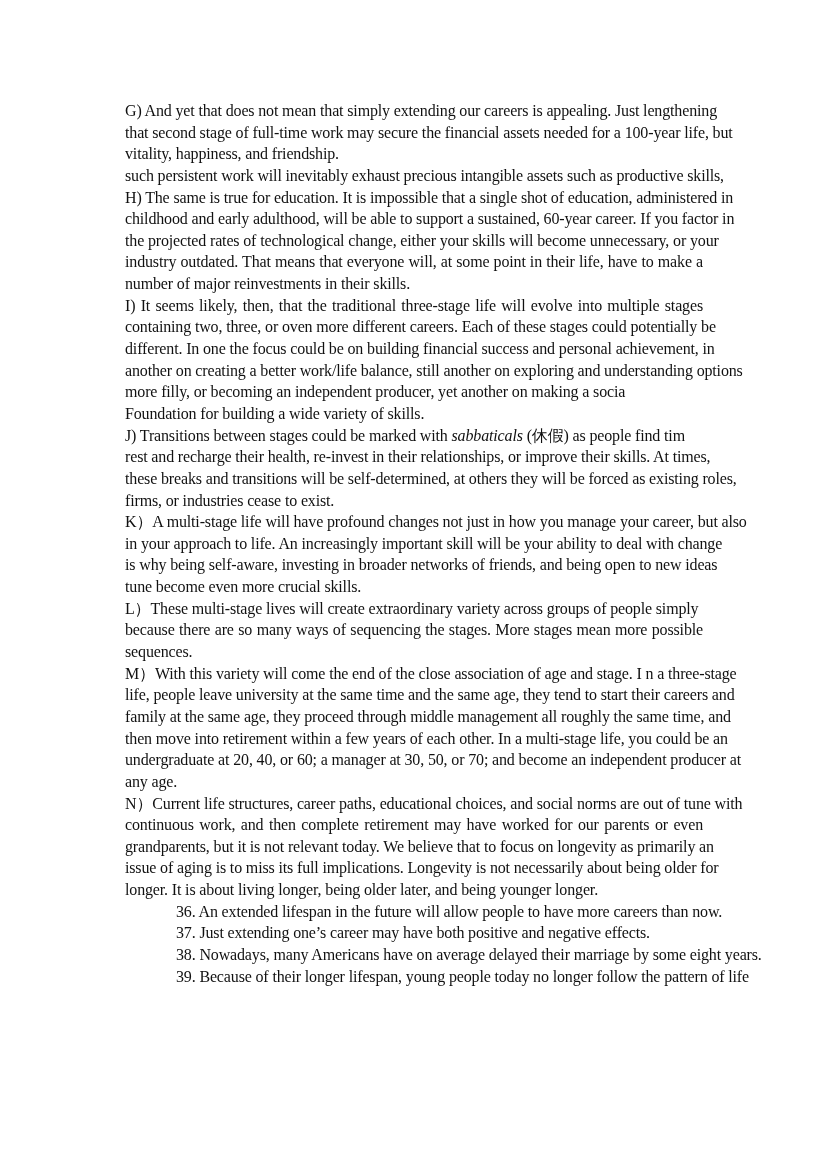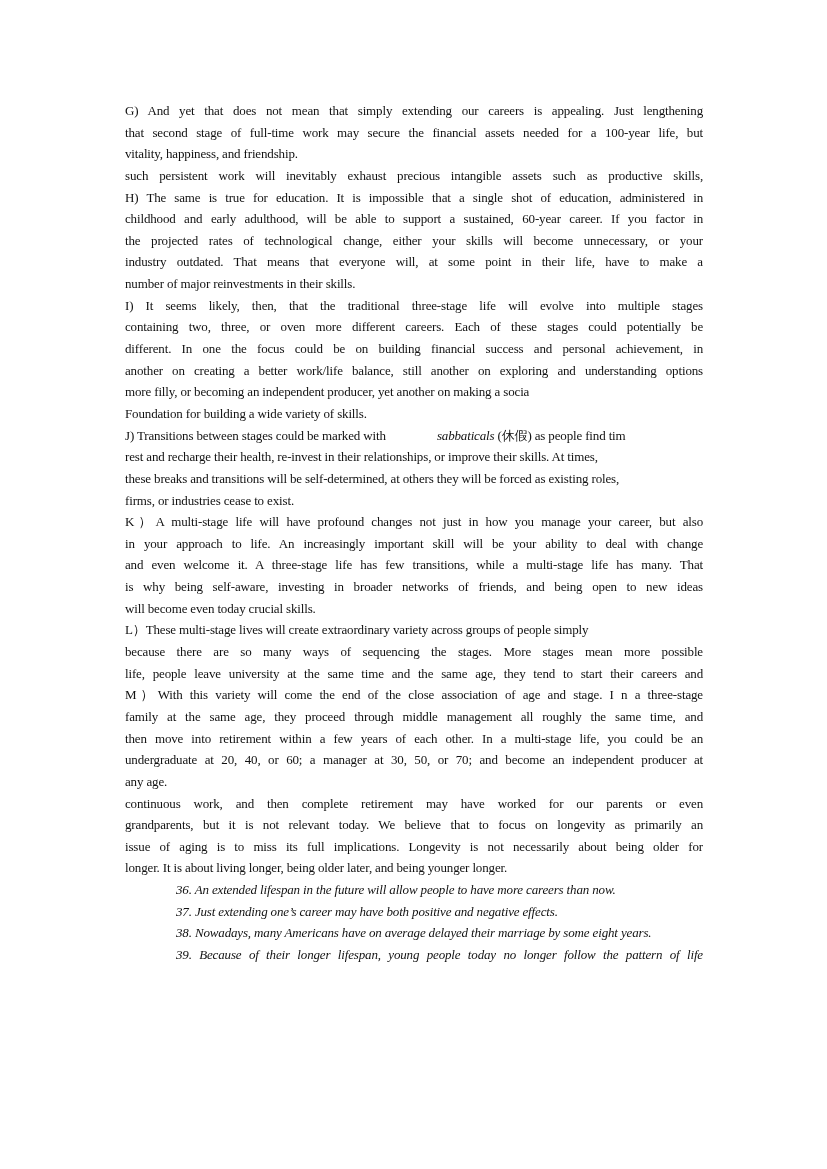--- a/index.html
+++ b/index.html
@@ -1,28 +1,28 @@
 <!DOCTYPE html>
 <html><head>
 <meta charset="utf-8">
 <style>
   html, body { margin: 0; padding: 0; background: #ffffff; }
   body { width: 827px; height: 1169px; position: relative; overflow: hidden; }
   .page {
     position: absolute; left: 125px; top: 100px; width: 578px;
     font-family: "Liberation Serif", "DejaVu Serif", serif;
-    font-size: 13px; color: #111111;
+    font-size: 16px; color: #111111;
   }
   .line {
     height: 21.65px; line-height: 21.65px; white-space: nowrap; overflow: visible;
     text-align: justify; text-align-last: justify; letter-spacing: -0.15px;
   }
   .line.last { text-align-last: left; }
-  .line.q { padding-left: 51px; font-style: italic; }
-  .it { font-style: italic; margin-left: 48px; }
+  .line.q { padding-left: 51px; }
+  .it { font-style: italic; }
 </style>
 </head>
 <body>
 
 <div class="page">
 
   <div>
     <div class="line">G) And yet that does not mean that simply extending our careers is appealing. Just lengthening</div>
     <div class="line">that second stage of full-time work may secure the financial assets needed for a 100-year life, but</div>
     <div class="line last">vitality, happiness, and friendship.</div>
@@ -49,40 +49,41 @@
   <div>
     <div class="line last"><span>J) Transitions between stages could be marked with </span><span class="it">sabbaticals</span><span> (休假) as people find tim</span></div>
     <div class="line last">rest and recharge their health, re-invest in their relationships, or improve their skills. At times,</div>
     <div class="line last">these breaks and transitions will be self-determined, at others they will be forced as existing roles,</div>
     <div class="line last">firms, or industries cease to exist.</div>
   </div>
 
   <div>
     <div class="line">K）A multi-stage life will have profound changes not just in how you manage your career, but also</div>
     <div class="line">in your approach to life. An increasingly important skill will be your ability to deal with change</div>
-    <div class="line">and even welcome it. A three-stage life has few transitions, while a multi-stage life has many. That</div>
     <div class="line">is why being self-aware, investing in broader networks of friends, and being open to new ideas</div>
-    <div class="line last">will become even today crucial skills.</div>
+    <div class="line last">tune become even more crucial skills.</div>
   </div>
 
   <div>
     <div class="line last">L）These multi-stage lives will create extraordinary variety across groups of people simply</div>
     <div class="line">because there are so many ways of sequencing the stages. More stages mean more possible</div>
+    <div class="line last">sequences.</div>
   </div>
 
   <div>
+    <div class="line">M）With this variety will come the end of the close association of age and stage. I n a three-stage</div>
     <div class="line">life, people leave university at the same time and the same age, they tend to start their careers and</div>
-    <div class="line">M）With this variety will come the end of the close association of age and stage. I n a three-stage</div>
     <div class="line">family at the same age, they proceed through middle management all roughly the same time, and</div>
     <div class="line">then move into retirement within a few years of each other. In a multi-stage life, you could be an</div>
     <div class="line">undergraduate at 20, 40, or 60; a manager at 30, 50, or 70; and become an independent producer at</div>
     <div class="line last">any age.</div>
   </div>
 
   <div>
+    <div class="line">N）Current life structures, career paths, educational choices, and social norms are out of tune with</div>
     <div class="line">continuous work, and then complete retirement may have worked for our parents or even</div>
     <div class="line">grandparents, but it is not relevant today. We believe that to focus on longevity as primarily an</div>
     <div class="line">issue of aging is to miss its full implications. Longevity is not necessarily about being older for</div>
     <div class="line last">longer. It is about living longer, being older later, and being younger longer.</div>
   </div>
 
   <div>
     <div class="line last q">36. An extended lifespan in the future will allow people to have more careers than now.</div>
     <div class="line last q">37. Just extending one’s career may have both positive and negative effects.</div>
     <div class="line last q">38. Nowadays, many Americans have on average delayed their marriage by some eight years.</div>

